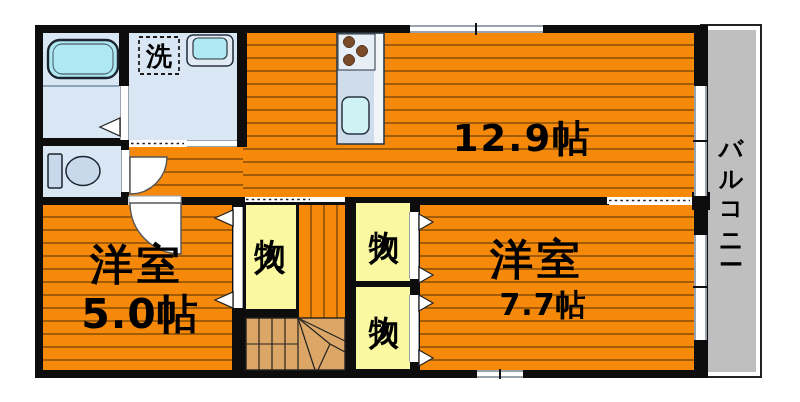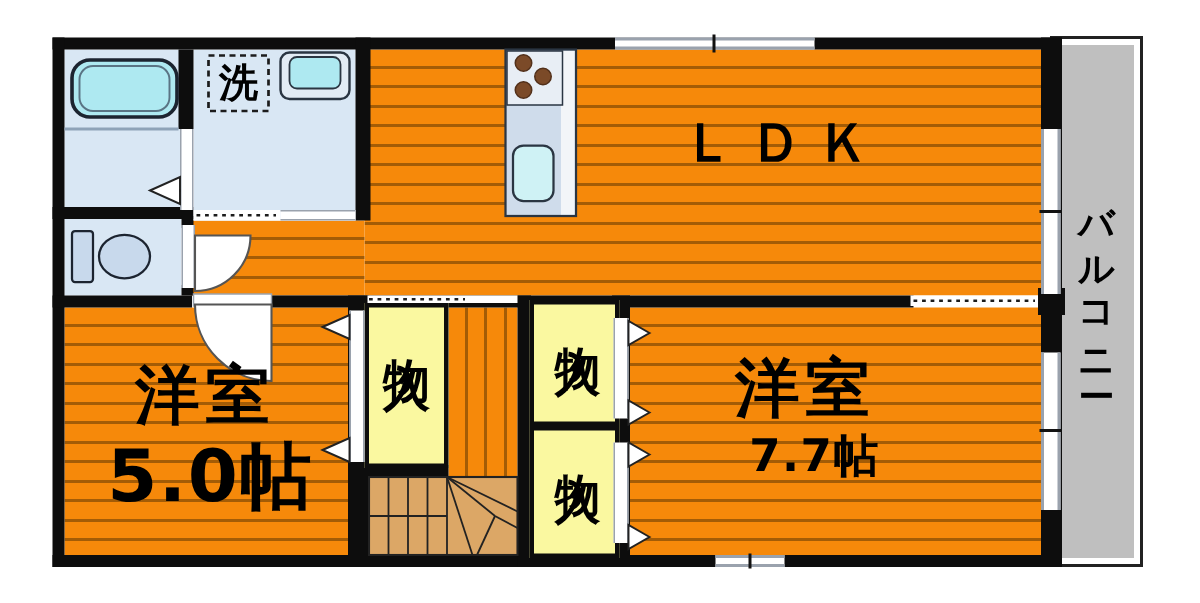--- a/index.html
+++ b/index.html
@@ -147,24 +147,24 @@
       <line x1="500" y1="369" x2="500" y2="379"></line>
     </g>
 
     <g style="stroke:#1c1c1c;stroke-width:1.6;stroke-dasharray:2.5 3.2">
       <line x1="131" y1="143.5" x2="184" y2="143.5"></line>
       <line x1="246" y1="199.5" x2="310" y2="199.5"></line>
       <line x1="609" y1="200.5" x2="690" y2="200.5"></line>
     </g>
   </svg>
 
-  <div class="label" style="left:522px;top:78px;font-size:36px;letter-spacing:9px;">ＬＤＫ</div>
+  <div class="label" style="left:522px;top:120px;font-size:37px;letter-spacing:2px;">12.9帖</div>
 
   <div class="label" style="left:137px;top:243px;font-size:43px;letter-spacing:4px;">洋室</div>
-  <div class="label" style="left:140px;top:294px;font-size:48px;letter-spacing:1px;">5.0帖</div>
+  <div class="label" style="left:140px;top:294px;font-size:41px;letter-spacing:1px;">5.0帖</div>
 
   <div class="label" style="left:537px;top:238px;font-size:43px;letter-spacing:4px;">洋室</div>
   <div class="label" style="left:543px;top:290px;font-size:30px;letter-spacing:1px;">7.7帖</div>
 
   <div class="label vert" style="left:270px;top:214px;font-size:31px;letter-spacing:3px;">物入</div>
   <div class="label vert" style="left:384px;top:207px;font-size:30px;letter-spacing:2px;">物入</div>
   <div class="label vert" style="left:384px;top:292px;font-size:30px;letter-spacing:2px;">物入</div>
 
   <div class="label vert" style="left:731px;top:122px;font-size:24px;letter-spacing:5px;">バルコニー</div>
 

